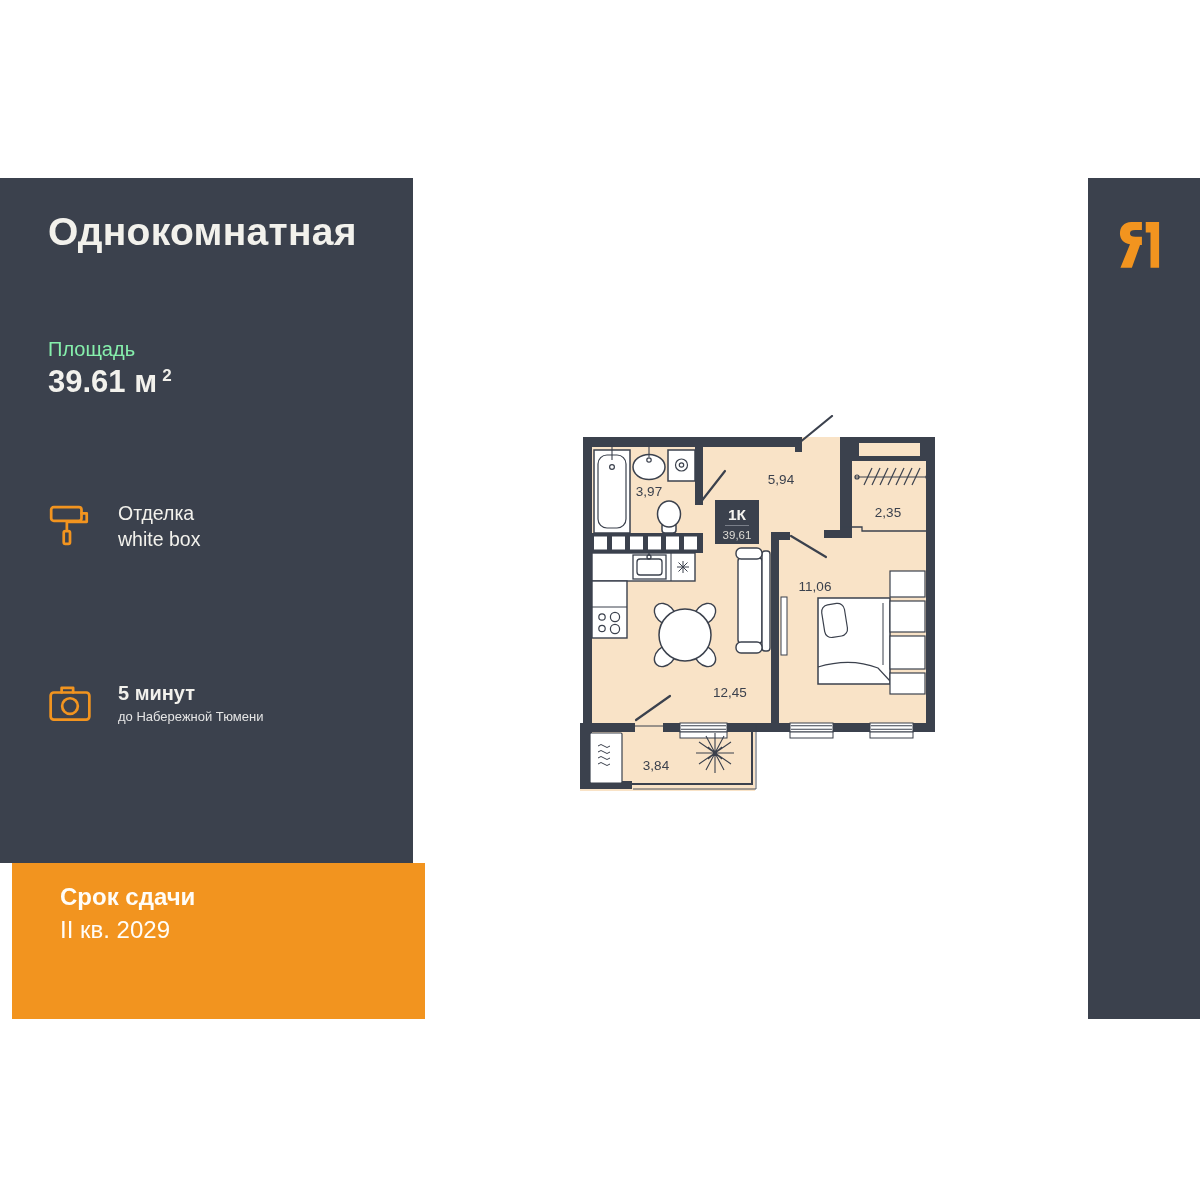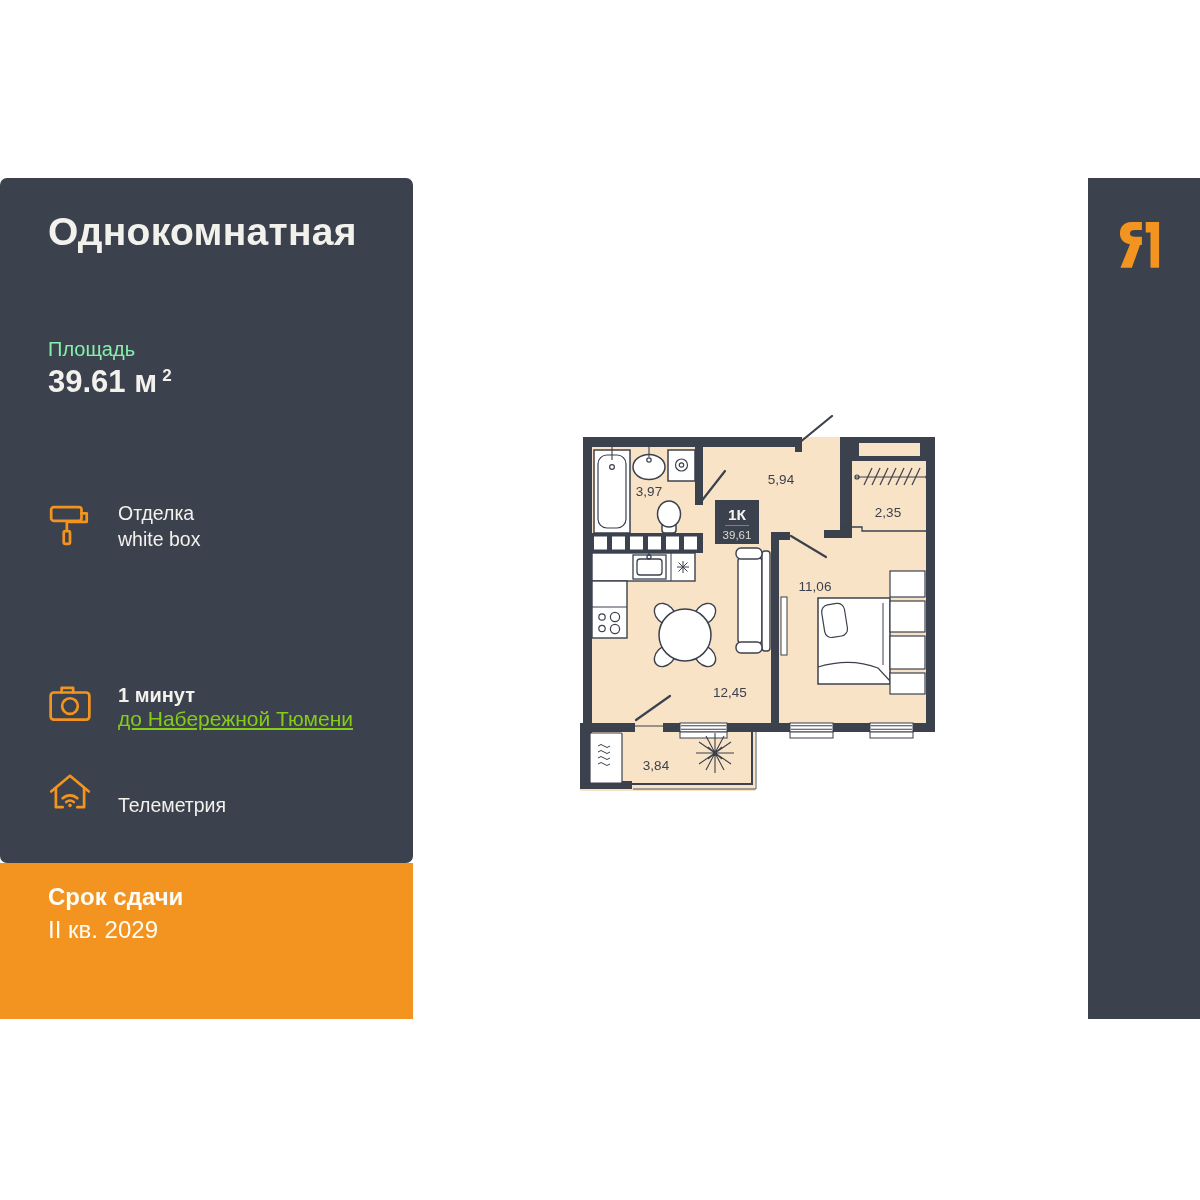--- a/index.html
+++ b/index.html
@@ -1,30 +1,30 @@
 <!DOCTYPE html>
 <html><head>
 <meta charset="utf-8">
 <style>
   html,body{margin:0;padding:0;background:#ffffff;}
   .page{position:relative;width:1200px;height:1200px;background:#ffffff;overflow:hidden;
         font-family:"Liberation Sans",sans-serif;}
   
-  .left-panel{position:absolute;left:0;top:178px;width:413px;height:685px;background:#3B414D;color:#F2F1EC;border-radius:7px;}
+  .left-panel{position:absolute;left:0;top:178px;width:413px;height:685px;background:#3B414D;color:#F2F1EC;}
   .title{position:absolute;left:48px;top:28px;font-size:39px;font-weight:bold;line-height:1.32;letter-spacing:.3px;}
   .area-label{position:absolute;left:48px;top:160px;font-size:20px;color:#86efac;}
   .area-value{position:absolute;left:48px;top:186px;font-size:31px;font-weight:bold;}
   .area-value sup{font-size:17px;vertical-align:super;margin-left:5px;}
-  .feature{position:absolute;left:44px;display:flex;align-items:flex-end;gap:22px;}
+  .feature{position:absolute;left:44px;display:flex;align-items:center;gap:22px;}
   .feature .icon-box{width:52px;height:52px;flex:0 0 52px;display:flex;align-items:center;justify-content:center;}
   .f-line{font-size:19.5px;line-height:26px;color:#F2F1EC;}
   .f-line.bold{font-weight:bold;font-size:20px;}
-  .f-line.small{font-size:21px;line-height:22px;color:#84cc16;text-decoration:underline;}
-  
-  .deadline{position:absolute;left:0;top:863px;width:413px;height:156px;background:#F2941F;color:#FFFDF8;}
+  .f-line.small{font-size:13px;line-height:22px;color:#e5e5e5;}
+  
+  .deadline{position:absolute;left:12px;top:863px;width:413px;height:156px;background:#F2941F;color:#FFFDF8;}
   .deadline .dl-label{position:absolute;left:48px;top:20px;font-size:24px;font-weight:bold;}
   .deadline .dl-value{position:absolute;left:48px;top:53px;font-size:24px;}
   
   .right-panel{position:absolute;left:1088px;top:178px;width:112px;height:841px;background:#3B414D;}
   .logo{position:absolute;left:31px;top:42px;}
   
   .plan{position:absolute;left:578px;top:415px;width:360px;height:380px;}
   .plan text{font-family:"Liberation Sans",sans-serif;}
   .room-label{font-size:13.5px;fill:#3B414D;}
 </style>
@@ -59,40 +59,25 @@
 
     <div class="feature" style="top:500px">
       <div class="icon-box">
         <svg width="46" height="46" viewBox="0 0 44 44" fill="none" stroke="#F2941F" stroke-width="2.6" stroke-linejoin="round" stroke-linecap="round">
           <path d="M14 11 v-4.5 h11 v4.5"></path>
           <rect x="3.5" y="11" width="37" height="26" rx="3"></rect>
           <circle cx="22" cy="24" r="7.5"></circle>
         </svg>
       </div>
       <div>
-        <div class="f-line bold">1 минут</div>
+        <div class="f-line bold">5 минут</div>
         <div class="f-line small">до Набережной Тюмени</div>
       </div>
     </div>
 
-    <div class="feature" style="top:588px">
-      <div class="icon-box">
-        <svg width="46" height="46" viewBox="0 0 44 44" fill="none" stroke="#F2941F" stroke-width="2.6" stroke-linejoin="round" stroke-linecap="round">
-          <path d="M4 21.5 L22 6.5 L40 21.5"></path>
-          <path d="M8.5 18.5 V36.5 H15"></path>
-          <path d="M35.5 18.5 V36.5 H29"></path>
-          <path d="M15 28 a10 10 0 0 1 14 0"></path>
-          <path d="M18.4 31.6 a5.6 5.6 0 0 1 7.2 0"></path>
-          <circle cx="22" cy="34.8" r="1.7" fill="#F2941F" stroke="none"></circle>
-        </svg>
-      </div>
-      <div>
-        <div class="f-line">Телеметрия</div>
-      </div>
-    </div>
   </div>
 
   <div class="deadline">
     <div class="dl-label">Срок сдачи</div>
     <div class="dl-value">II кв. 2029</div>
   </div>
 
   <div class="right-panel">
     <div class="logo">
       <svg width="42" height="48" viewBox="0 0 44 50">

